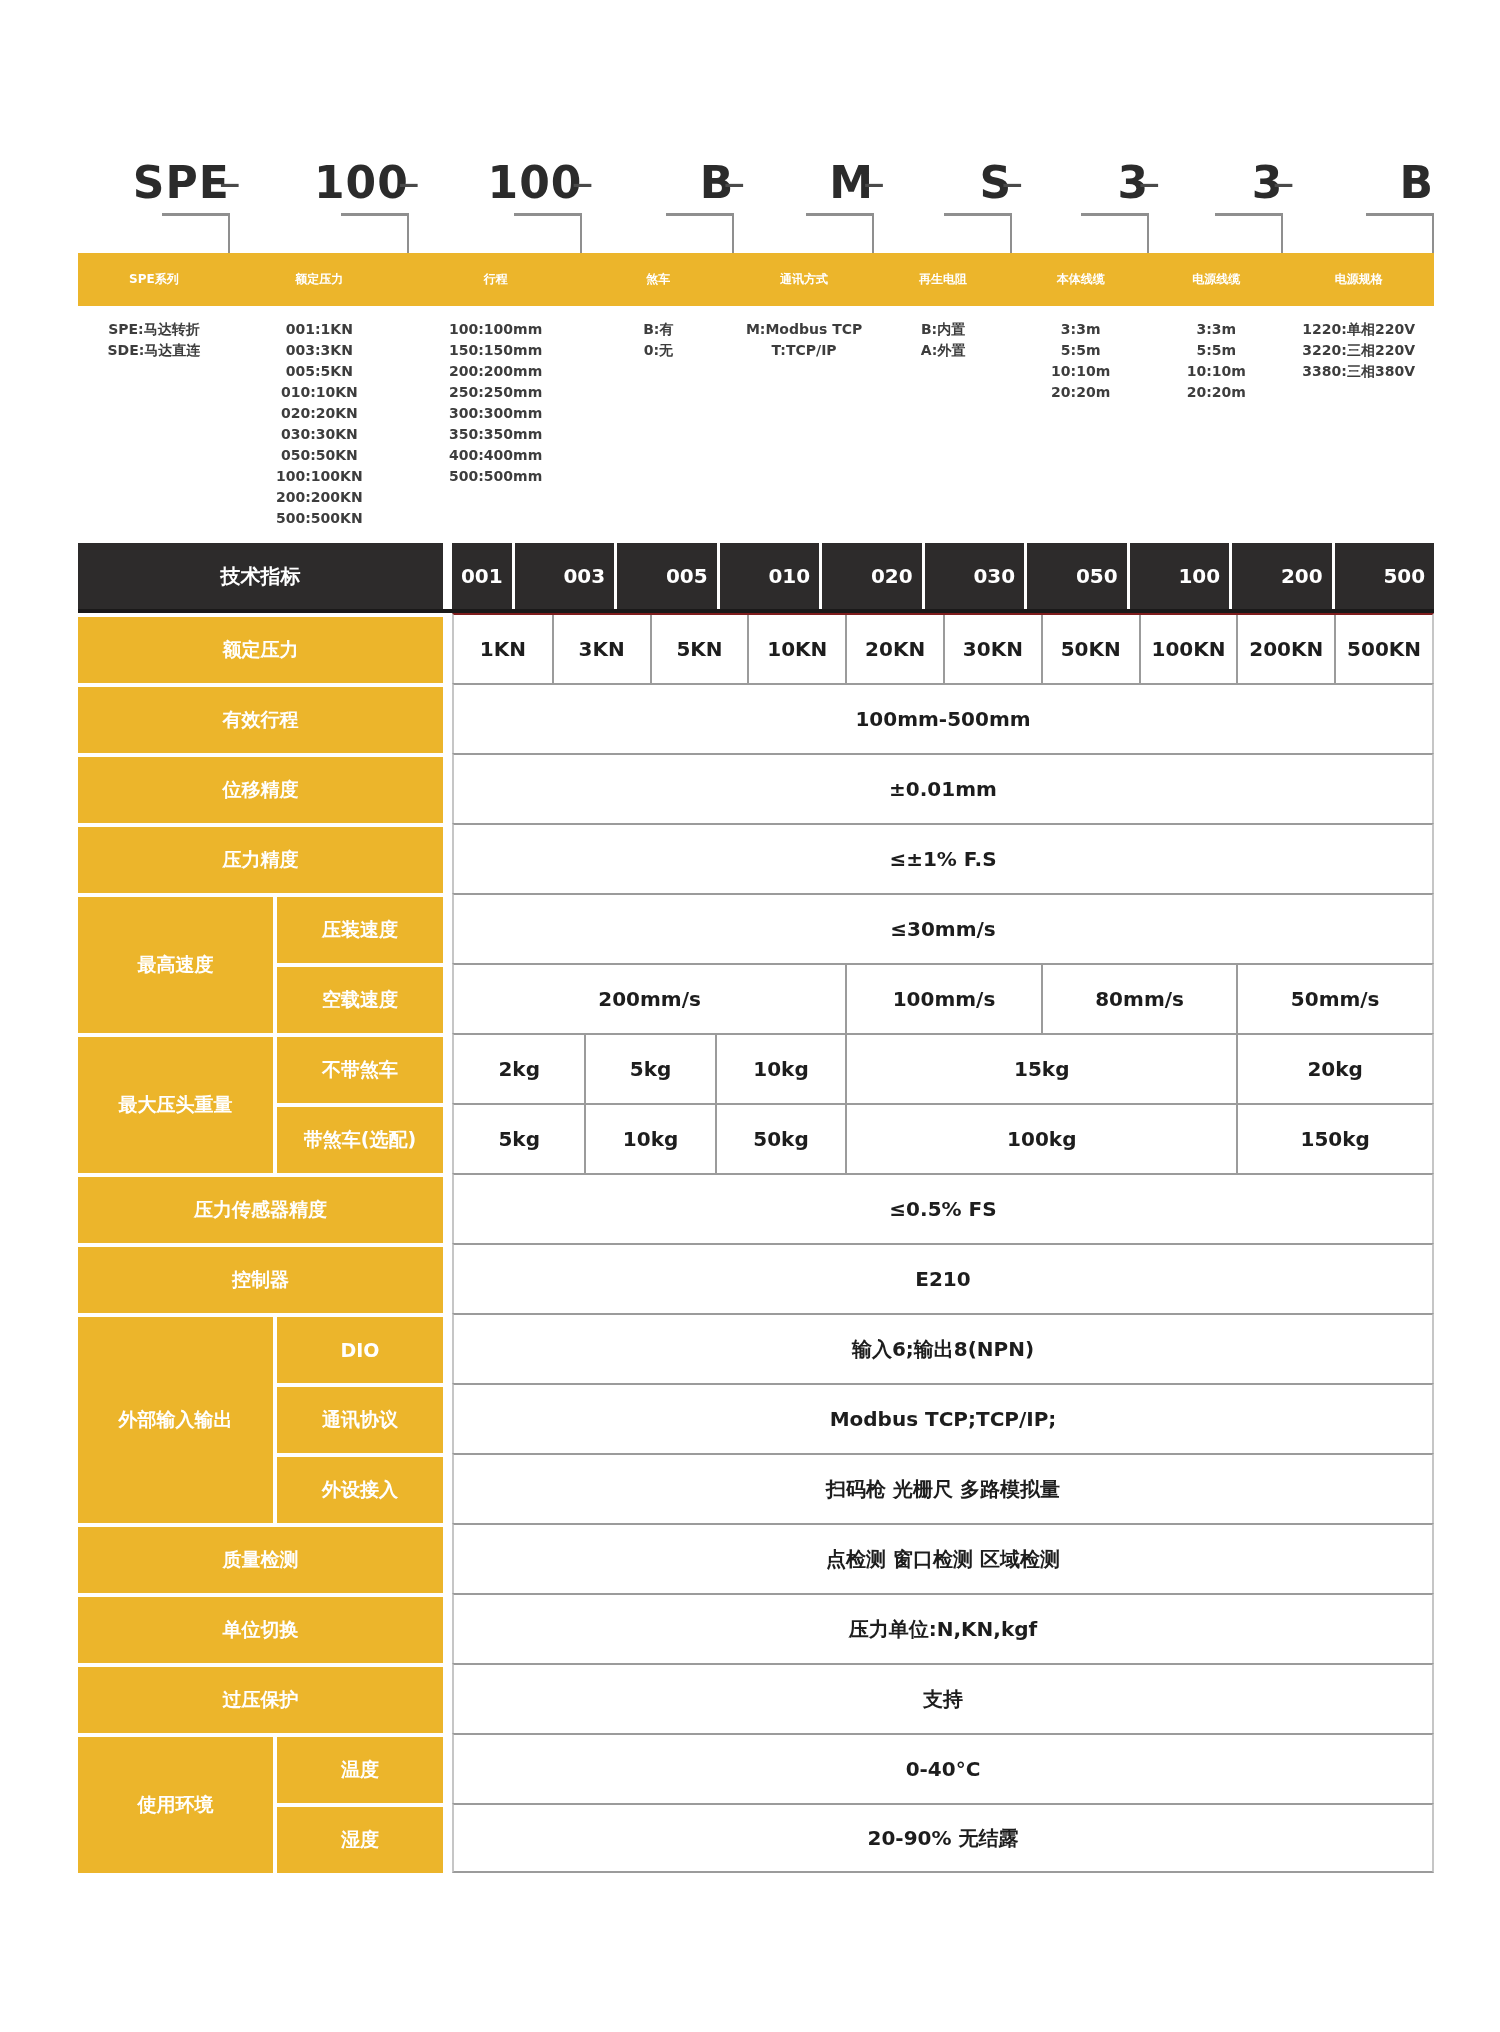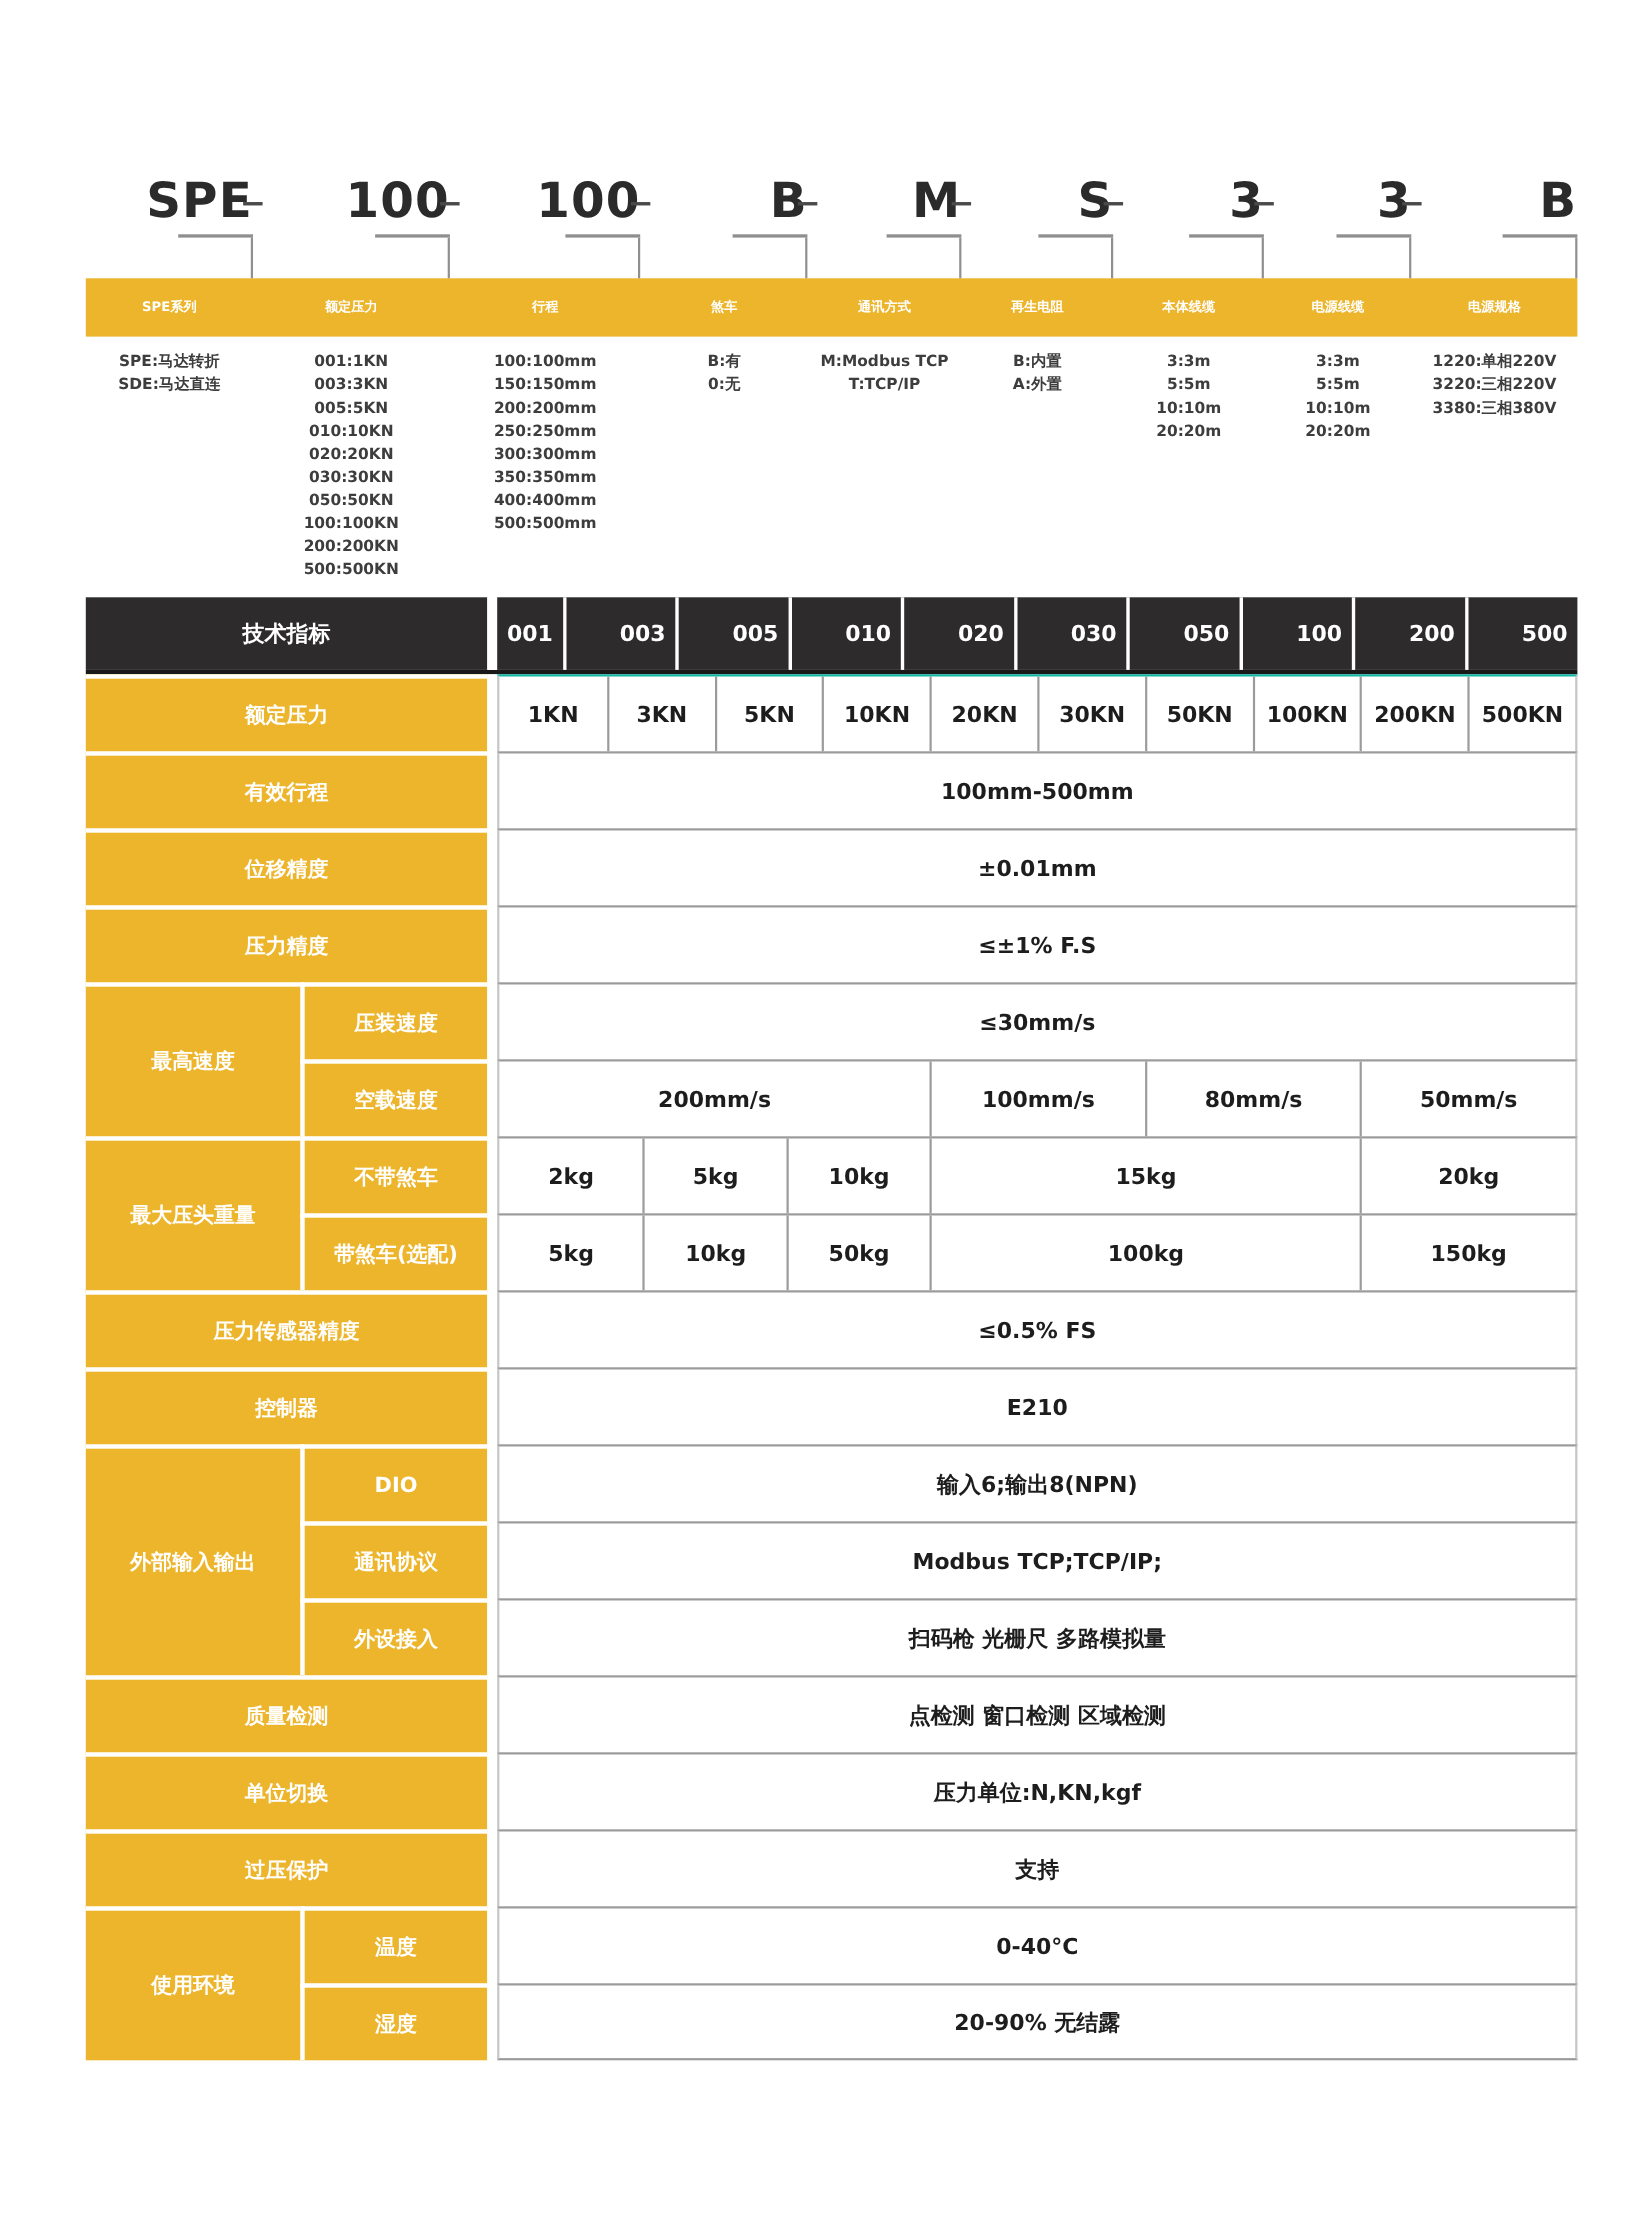--- a/index.html
+++ b/index.html
@@ -59,21 +59,21 @@
   .g-col{flex:1;display:flex;flex-direction:column;}
   .lbl-full,.gcell,.subcell{
     background:var(--yellow);color:#fff;font-size:19px;font-weight:700;
     display:flex;align-items:center;justify-content:center;text-align:center;
     border-top:4px solid #fff;flex:0 0 auto;}
   .lbl-full{width:365px;}
   .gcell{width:195px;}
   .subcell{width:170px;border-left:4px solid #fff;}
   .drow{flex:1;display:flex;border-top:2px solid var(--line);
         border-left:2px solid var(--edge);border-right:2px solid var(--edge);}
-  .drow.nf{border-top:2px solid #14b8a6;}
+  .drow.nf{border-top:2px solid #7f1d1d;}
   .drow.last{border-bottom:2px solid var(--line);}
   .dcell{display:flex;align-items:center;justify-content:center;
          font-size:20px;font-weight:700;color:var(--dtext);white-space:nowrap;}
   .dcell + .dcell{border-left:2px solid var(--line);}
 </style>
 </head>
 <body>
 
 <div class="page">
   <section class="model-diagram">

